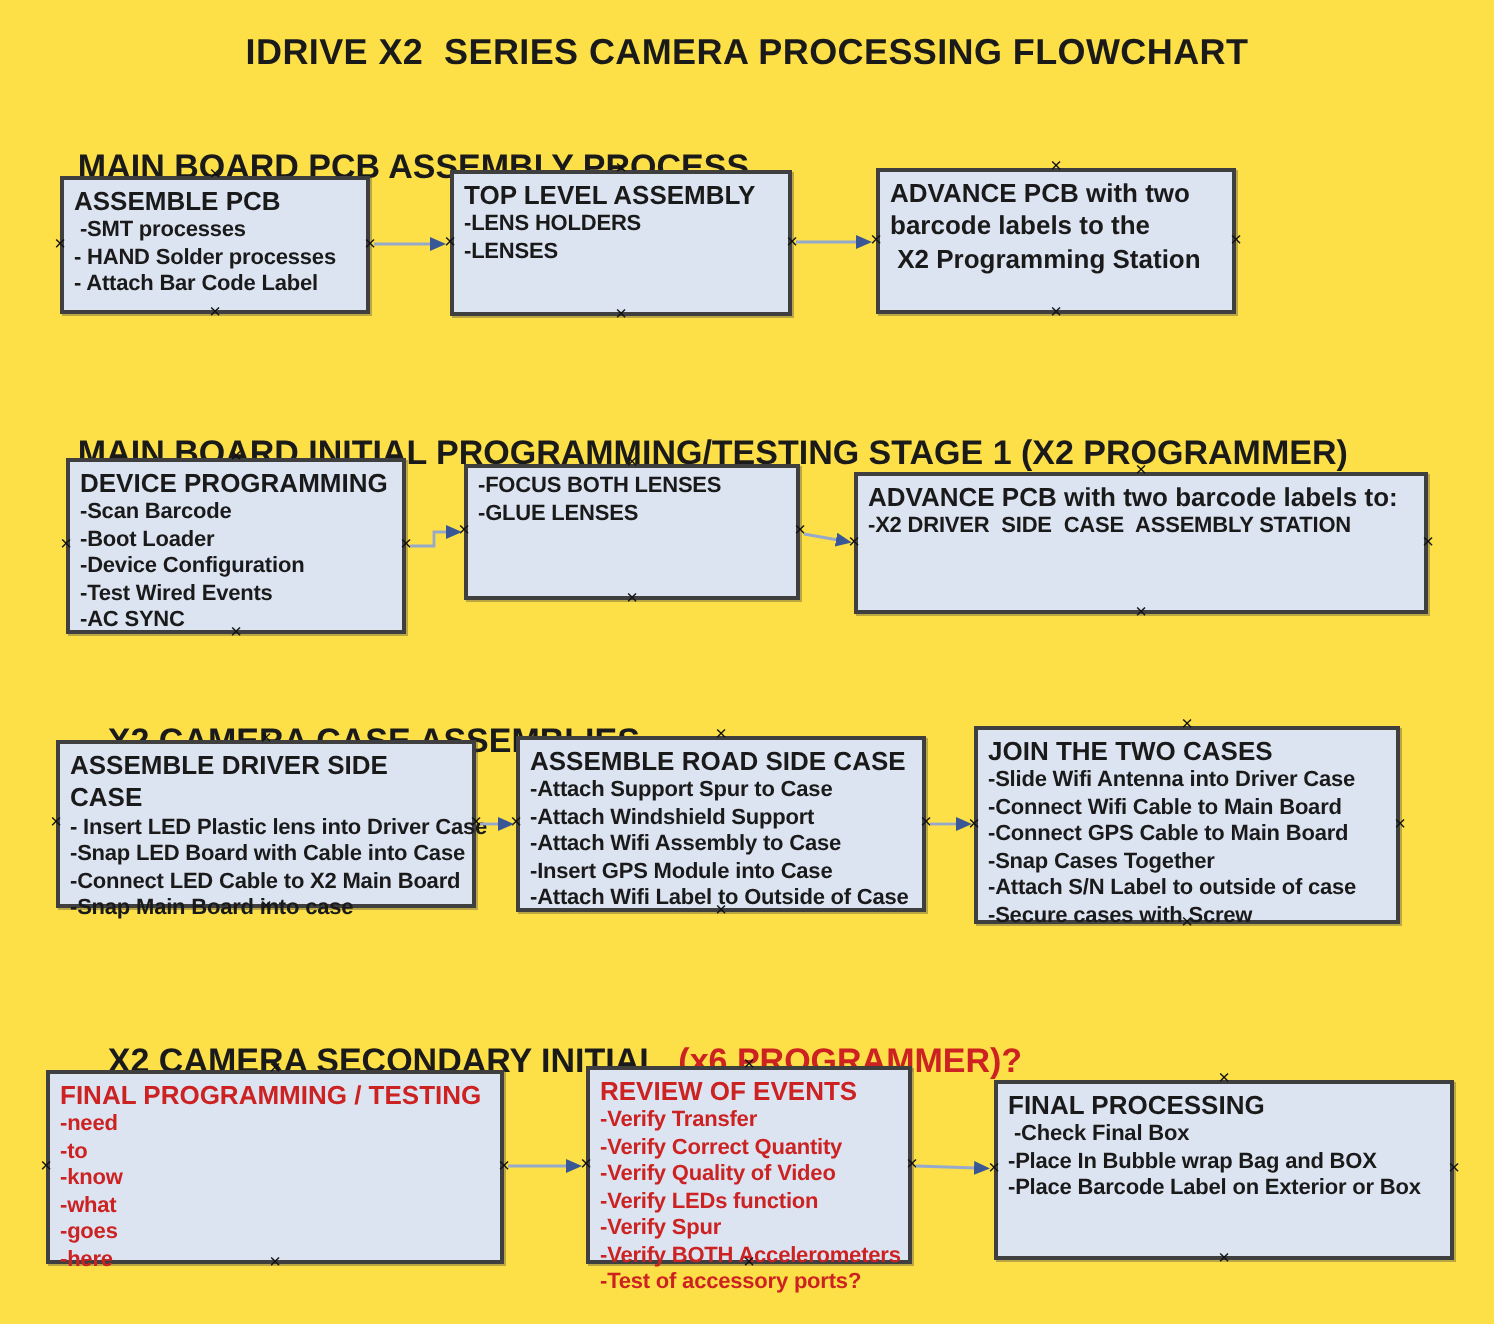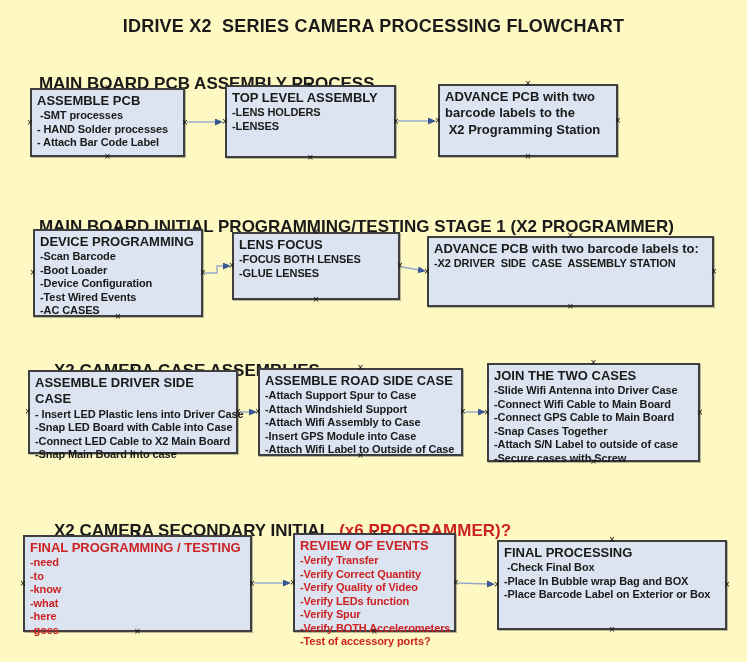--- a/index.html
+++ b/index.html
@@ -1,17 +1,17 @@
 <!DOCTYPE html>
 <html style="--box-fill: #dce3f1; --box-border: #3f3f3f; --connector-line: #96a9cc; --connector-arrow: #3a5795; --red-text: #cc2222;"><head>
 <meta charset="utf-8">
 <style>
   html,body{margin:0;padding:0;background:#fff;}
   #canvas{
-    position:relative;width:747px;height:662px;background:#fef9c3;overflow:hidden;
+    position:relative;width:747px;height:662px;background:#fde047;overflow:hidden;
     font-family:"Liberation Sans",sans-serif;color:#1a1a1a;
   }
   .page-title{
     position:absolute;left:0;top:16px;width:747px;text-align:center;
     font-size:18px;font-weight:bold;letter-spacing:.2px;white-space:pre;
   }
   .sec-heading{
     position:absolute;font-size:17px;font-weight:bold;white-space:pre;
   }
   .sec-heading .red{color:var(--red-text);text-align:center;}
@@ -96,29 +96,28 @@
       <span class="handle h-right">×</span>
     </div>
 
   <div class="fc-box" style="left:33px;top:229px;width:170px;height:88px">
     <div class="box-title">DEVICE PROGRAMMING</div>
     <ul class="box-items">
         <li>-Scan Barcode</li>
         <li>-Boot Loader</li>
         <li>-Device Configuration</li>
         <li>-Test Wired Events</li>
-        <li>-AC CASES</li>
+        <li>-AC SYNC</li>
       </ul>
   <span class="handle h-top">×</span>
       <span class="handle h-bottom">×</span>
       <span class="handle h-left">×</span>
       <span class="handle h-right">×</span>
     </div>
   <div class="fc-box" style="left:232px;top:232px;width:168px;height:68px">
-    <div class="box-title">LENS FOCUS</div>
     <ul class="box-items">
         <li>-FOCUS BOTH LENSES</li>
         <li>-GLUE LENSES</li>
       </ul>
   <span class="handle h-top">×</span>
       <span class="handle h-bottom">×</span>
       <span class="handle h-left">×</span>
       <span class="handle h-right">×</span>
     </div>
   <div class="fc-box" style="left:427px;top:236px;width:287px;height:71px">
@@ -175,22 +174,22 @@
       <span class="handle h-right">×</span>
     </div>
 
   <div class="fc-box red-box" style="left:23px;top:535px;width:229px;height:97px">
     <div class="box-title">FINAL PROGRAMMING / TESTING</div>
     <ul class="box-items">
         <li>-need</li>
         <li>-to</li>
         <li>-know</li>
         <li>-what</li>
+        <li>-goes</li>
         <li>-here</li>
-        <li>-goes</li>
       </ul>
   <span class="handle h-top">×</span>
       <span class="handle h-bottom">×</span>
       <span class="handle h-left">×</span>
       <span class="handle h-right">×</span>
     </div>
   <div class="fc-box red-box" style="left:293px;top:533px;width:163px;height:99px">
     <div class="box-title">REVIEW OF EVENTS</div>
     <ul class="box-items">
         <li>-Verify Transfer</li>

